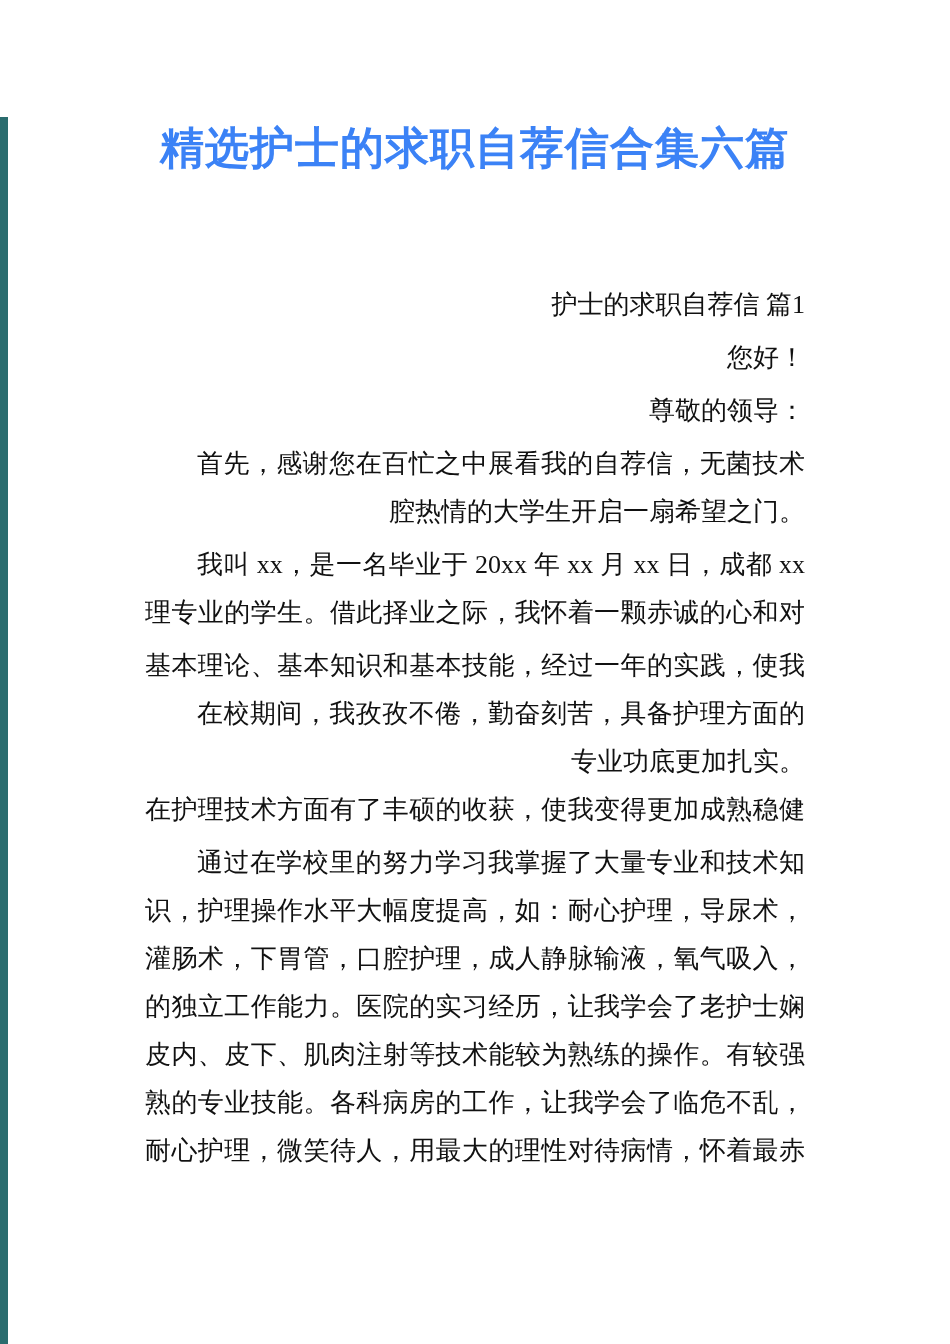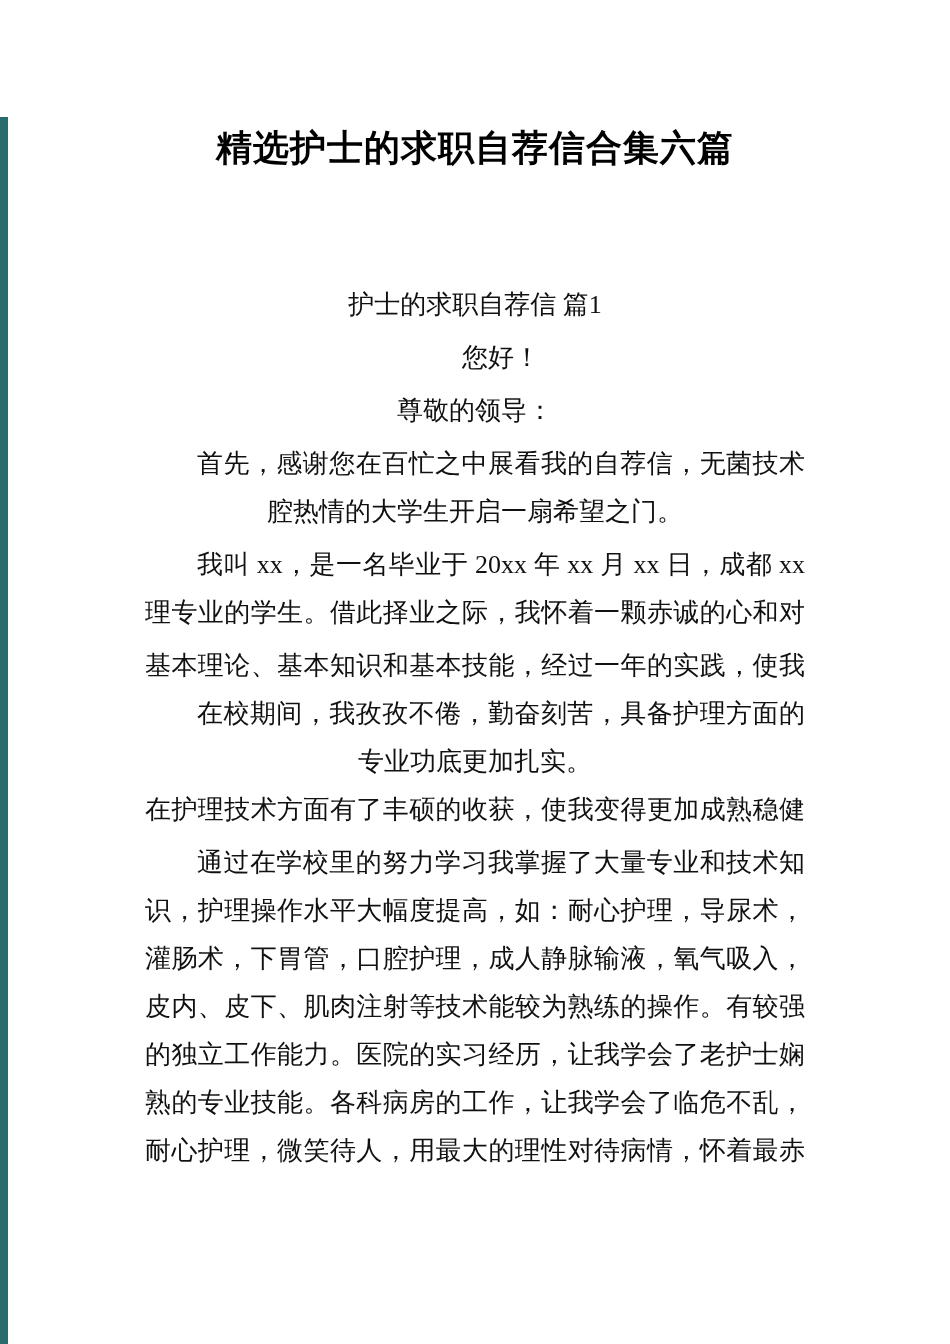--- a/index.html
+++ b/index.html
@@ -26,36 +26,36 @@
   .doc {
     position: absolute;
     left: 145px;
     top: 127px;
     width: 660px;
   }
   .title {
     margin: 0 0 112px 0;
     font-family: "Liberation Sans", "DejaVu Sans", sans-serif;
     font-weight: 700;
-    font-size: 36px;
+    font-size: 44px;
     line-height: 42px;
     text-align: center;
-    color: #000000;
+    color: #3b82f6;
     letter-spacing: 1px;
     white-space: nowrap;
   }
   .block {
     margin: 0 0 5px 0;
   }
   .line {
     font-size: 26px;
     line-height: 48px;
     height: 48px;
     white-space: nowrap;
-    text-align: center;
+    text-align: right;
   }
   .line.fill {
     white-space: normal;
     text-align: justify;
     text-align-last: justify;
     text-justify: inter-character;
     overflow: hidden;
   }
   .line.indent {
     text-indent: 52px;
@@ -89,20 +89,20 @@
         <div class="block">
           <div class="line fill">基本理论、基本知识和基本技能，经过一年的实践，使我</div>
           <div class="line fill indent">在校期间，我孜孜不倦，勤奋刻苦，具备护理方面的</div>
           <div class="line">专业功底更加扎实。</div>
           <div class="line fill">在护理技术方面有了丰硕的收获，使我变得更加成熟稳健</div>
         </div>
         <div class="block">
           <div class="line fill indent">通过在学校里的努力学习我掌握了大量专业和技术知</div>
           <div class="line fill">识，护理操作水平大幅度提高，如：耐心护理，导尿术，</div>
           <div class="line fill">灌肠术，下胃管，口腔护理，成人静脉输液，氧气吸入，</div>
+          <div class="line fill">的独立工作能力。医院的实习经历，让我学会了老护士娴</div>
           <div class="line fill">皮内、皮下、肌肉注射等技术能较为熟练的操作。有较强</div>
-          <div class="line fill">的独立工作能力。医院的实习经历，让我学会了老护士娴</div>
           <div class="line fill">熟的专业技能。各科病房的工作，让我学会了临危不乱，</div>
           <div class="line fill">耐心护理，微笑待人，用最大的理性对待病情，怀着最赤</div>
         </div>
       </div>
   </div>
 </div>
 
 </body></html>

